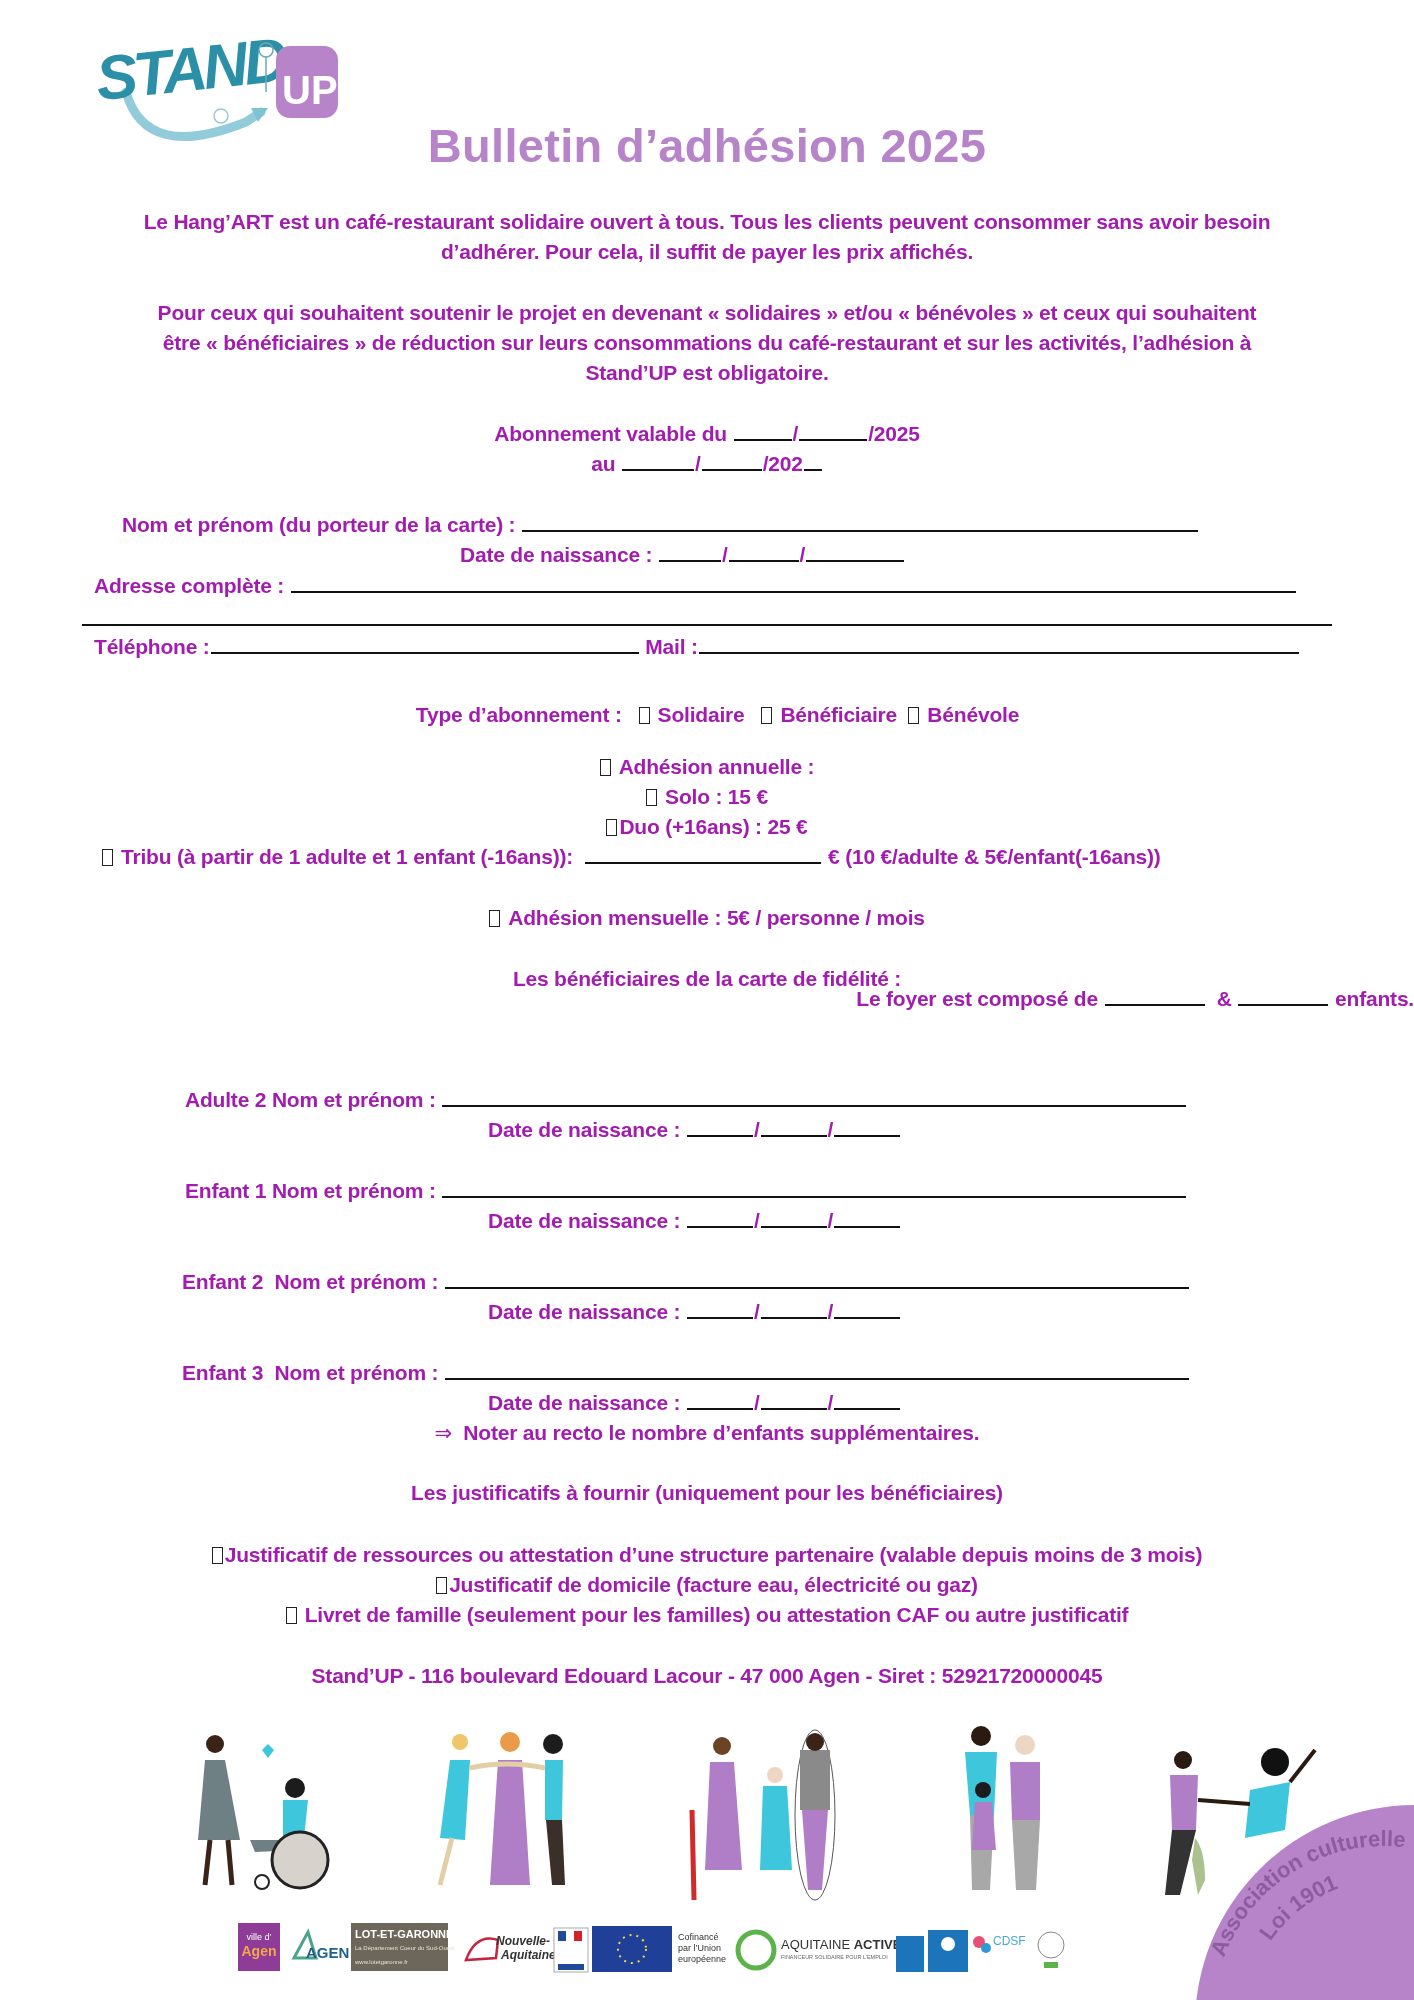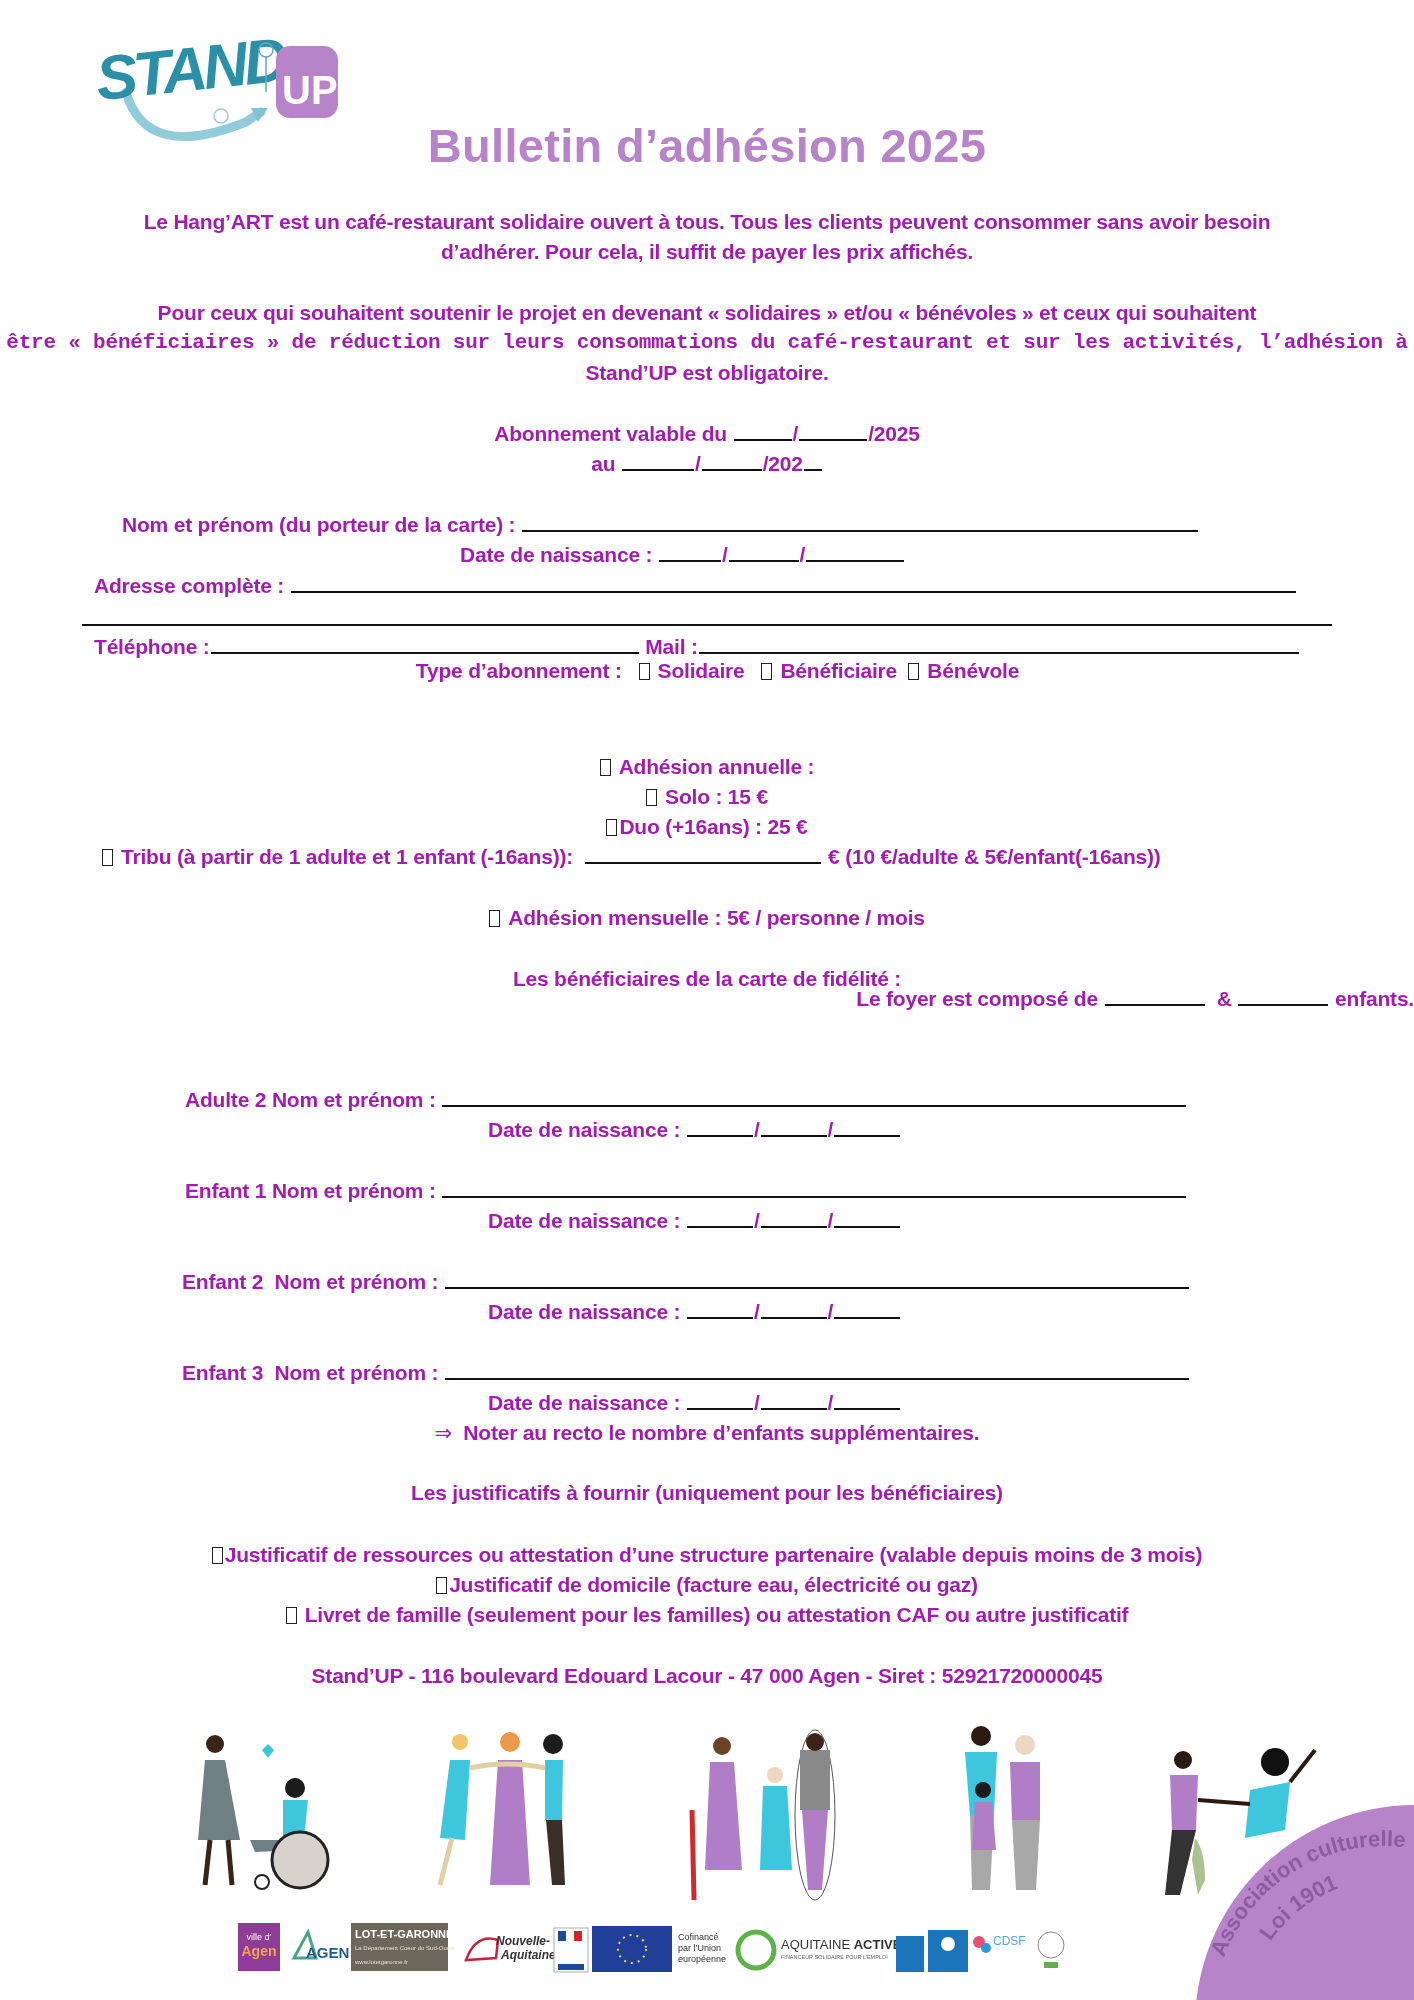--- a/index.html
+++ b/index.html
@@ -40,21 +40,21 @@
     <circle cx="125" cy="104" r="7" fill="none" stroke="#9cc9d4" stroke-width="1.5"></circle>
   </svg>
 </div>
 
 <div class="abs title">Bulletin d’adhésion 2025</div>
 
 <div class="line" style="top:207px;">Le Hang’ART est un café-restaurant solidaire ouvert à tous. Tous les clients peuvent consommer sans avoir besoin</div>
 <div class="line" style="top:237px;">d’adhérer. Pour cela, il suffit de payer les prix affichés.</div>
 
 <div class="line" style="top:298px;">Pour ceux qui souhaitent soutenir le projet en devenant « solidaires » et/ou « bénévoles » et ceux qui souhaitent</div>
-<div class="line" style="top:328px;font-family:Liberation Mono, monospace;">être « bénéficiaires » de réduction sur leurs consommations du café-restaurant et sur les activités, l’adhésion à</div>
+<div class="line" style="top:328px;">être « bénéficiaires » de réduction sur leurs consommations du café-restaurant et sur les activités, l’adhésion à</div>
 <div class="line" style="top:358px;">Stand’UP est obligatoire.</div>
 
 <div class="line" style="top:419px;text-align:center;">
   <span>Abonnement valable du</span>
   <span class="blank" style="width:58px;"></span><span>/</span><span class="blank" style="width:68px;"></span><span>/2025</span>
 </div>
 <div class="line" style="top:449px;">
   <span>au</span>
   <span class="blank" style="width:72px;"></span><span>/</span><span class="blank" style="width:60px;"></span><span>/202</span><span class="blank" style="width:18px;"></span>
 </div>
@@ -70,21 +70,21 @@
 <div class="line left" style="top:571px; left:94px; width:auto;">
   <span>Adresse complète :</span>
   <span class="blank" style="width:1005px;"></span>
 </div>
 <div class="abs" style="top:624px; left:82px; width:1250px; border-bottom:2px solid #111;"></div>
 <div class="line left" style="top:632px; left:94px; width:auto;">
   <span>Téléphone :</span><span class="blank" style="width:428px;"></span>
   <span>Mail :</span><span class="blank" style="width:600px;"></span>
 </div>
 
-<div class="line" style="top:656px;padding-left:21px;">
+<div class="line" style="top:700px;padding-left:21px;">
   <span>Type d’abonnement :</span>
   &nbsp;&nbsp;<span class="cb"></span><span>Solidaire</span>
   &nbsp;&nbsp;<span class="cb"></span><span>Bénéficiaire</span>
   &nbsp;<span class="cb"></span><span>Bénévole</span>
 </div>
 
 <div class="line" style="top:752px;">
   <span class="cb"></span><span>Adhésion annuelle :</span>
 </div>
 <div class="line" style="top:782px;">

